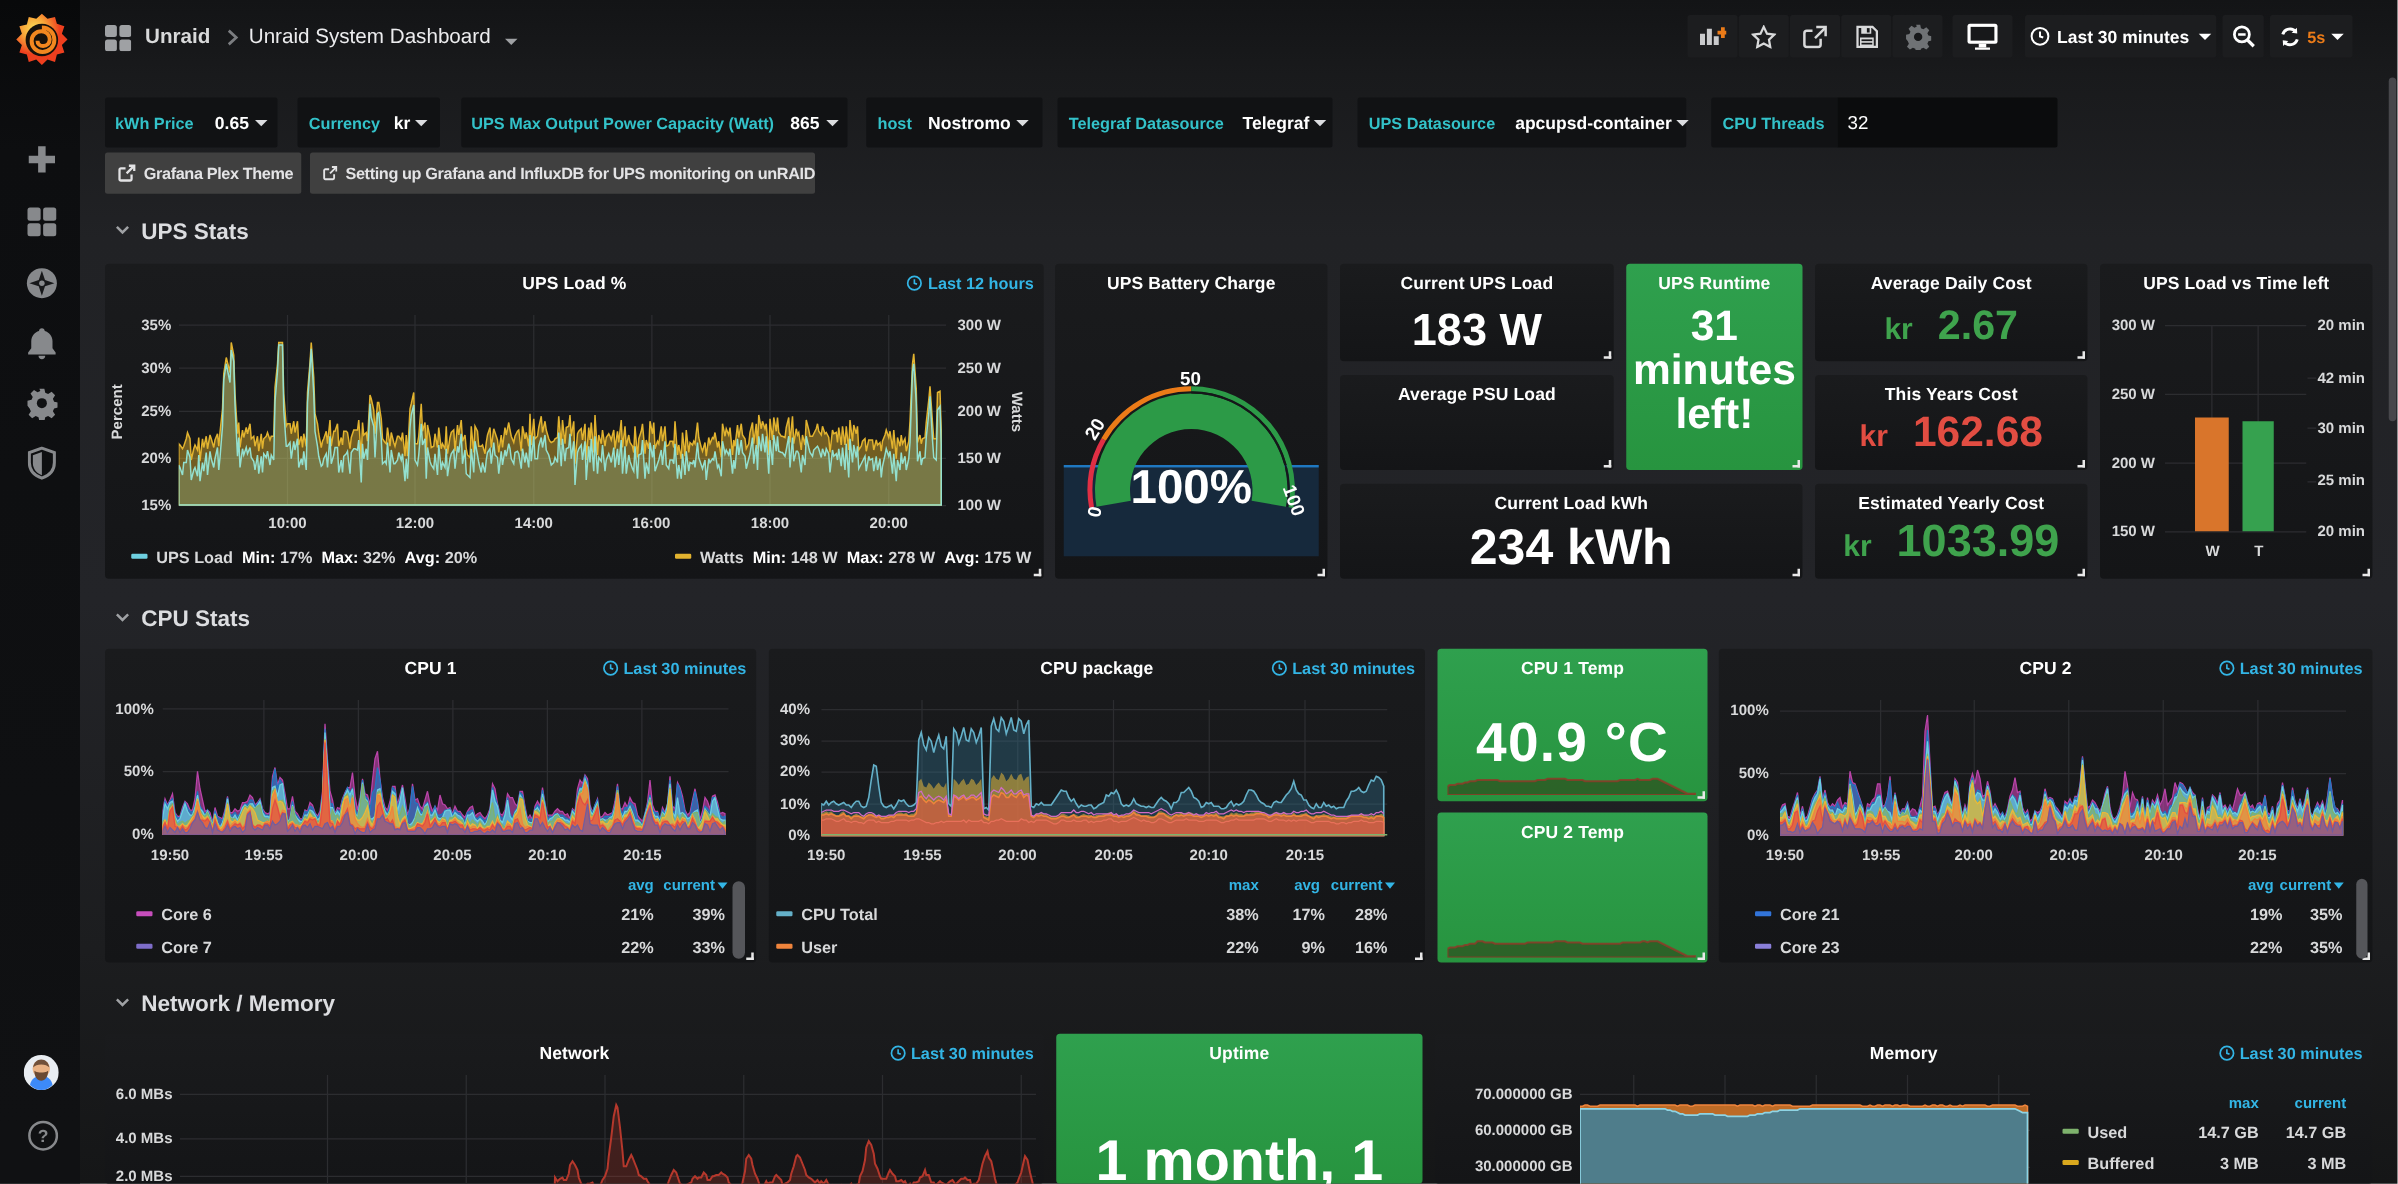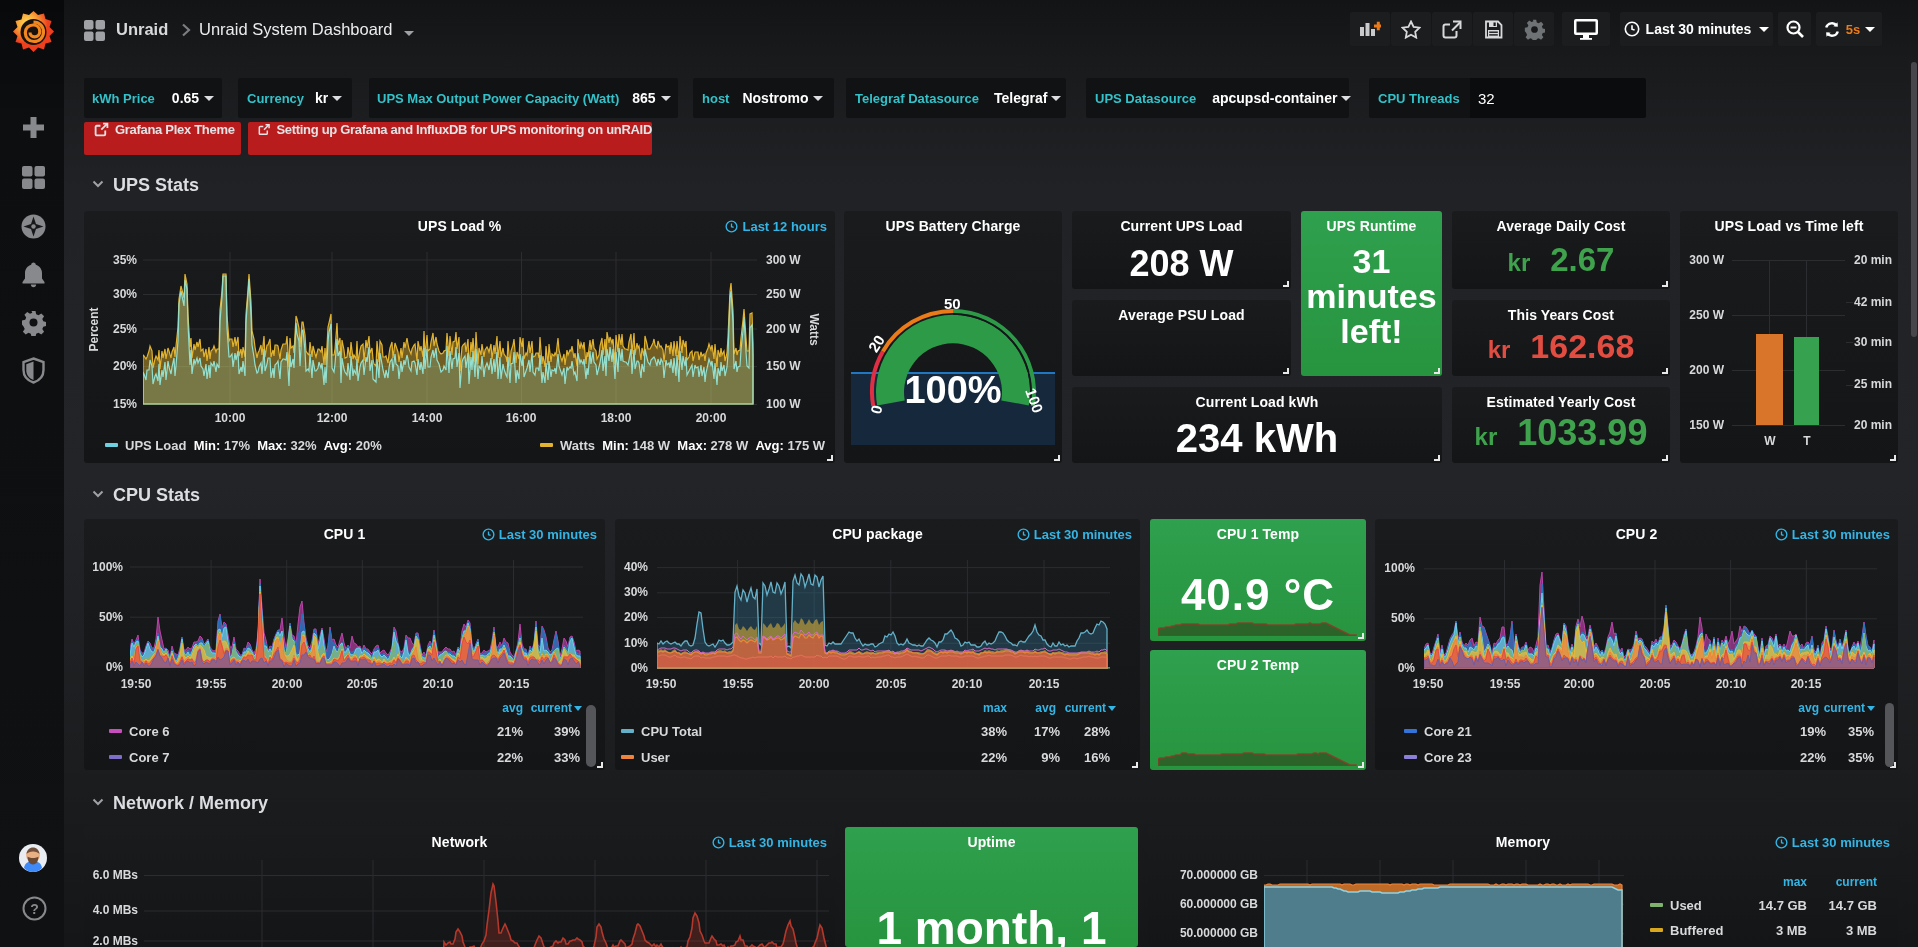--- a/index.html
+++ b/index.html
@@ -15,21 +15,21 @@
 .cost{position:absolute;left:0;right:0;display:flex;justify-content:center;align-items:baseline;gap:20px;font-weight:700;white-space:nowrap}
 .dash{display:inline-block;width:13px;height:4px;border-radius:1px;margin-right:7px;vertical-align:3px}
 .leg{position:absolute;font-size:13px;font-weight:700;color:#d8d9da;white-space:nowrap}
 .lh{position:absolute;font-size:12px;font-weight:700;color:#33b5e5;white-space:nowrap}
 .corner{position:absolute;right:2px;bottom:2px;width:6px;height:6px;border-right:2px solid #e8e8e8;border-bottom:2px solid #e8e8e8}
 .hdr{position:absolute;font-size:18px;font-weight:700;color:#dcdde0}
 .vlabel{color:#33c2c9;font-weight:700;font-size:13px;white-space:nowrap;flex-shrink:0}
 .vval{color:#fff;font-weight:700;font-size:14px;white-space:nowrap;flex-shrink:0}
 .vbox{position:absolute;top:78px;height:40px;background:#111214;border-radius:2px;display:flex;align-items:center}
 .caret{display:inline-block;width:0;height:0;border-left:5px solid transparent;border-right:5px solid transparent;border-top:5.5px solid #dcdde0;vertical-align:1px}
-.lbox{position:absolute;top:122px;height:33px;background:#b91c1c;border-radius:2px;display:flex;align-items:flex-start;color:#e3e3e5;font-weight:700;font-size:13px;letter-spacing:-0.3px;white-space:nowrap}
+.lbox{position:absolute;top:122px;height:33px;background:#404040;border-radius:2px;display:flex;align-items:center;color:#e3e3e5;font-weight:700;font-size:13px;letter-spacing:-0.3px;white-space:nowrap}
 .gl{position:absolute;background:#2c2d30}
 .icbtn{position:absolute;top:12px;height:34px;background:#1c1d1f;border-radius:2px;display:flex;align-items:center;justify-content:center}
 </style></head>
 <body>
 
 <div class="abs" style="left:0;top:0;width:64px;height:947px;background:linear-gradient(180deg,#08090a,#0d0e10 120px,#101113 900px)"></div>
 <svg class="abs" style="left:11px;top:9px" width="45" height="44" viewBox="0 0 45 44">
  <defs>
       <radialGradient id="glg" cx="35%" cy="30%">
         <stop offset="0%" stop-color="#fde05a"></stop>
@@ -268,21 +268,21 @@
     <path d="M953.0 314.0A78 78 0 0 1 1029.8 405.5" fill="none" stroke="#15171a" stroke-width="1.5"></path>
   </svg>
 <div class="abs" style="left:872px;top:401px;font-size:15px;font-weight:700;color:#fff;transform:rotate(-78deg)">0</div>
 <div class="abs" style="left:868px;top:335px;font-size:15px;font-weight:700;color:#fff;transform:rotate(-58deg)">20</div>
 <div class="abs" style="left:944px;top:295px;font-size:15px;font-weight:700;color:#fff">50</div>
 <div class="abs" style="left:1022px;top:392px;font-size:15px;font-weight:700;color:#fff;transform:rotate(70deg)">100</div>
 <div class="abs" style="left:844px;top:369px;width:218px;text-align:center;font-size:38px;font-weight:700;color:#fff">100%</div>
 
 <div class="panel" style="left:1072px;top:211px;width:219px;height:78px">
  <div class="ptitle">Current UPS Load</div>
- <div class="statv" style="top:32px;font-size:36px">208 W</div>
+ <div class="statv" style="top:32px;font-size:36px">183 W</div>
  <div class="corner"></div>
 </div>
 <div class="panel green" style="left:1301px;top:211px;width:141px;height:165px">
  <div class="ptitle">UPS Runtime</div>
  <div class="statv" style="top:33px;font-size:34px;line-height:35px">31<br>minutes<br>left!</div>
  <div class="corner"></div>
 </div>
 <div class="panel" style="left:1452px;top:211px;width:218px;height:78px">
  <div class="ptitle">Average Daily Cost</div>
  <div class="cost" style="top:32px;color:#3fa34d">
@@ -457,21 +457,21 @@
 
 <div class="panel" style="left:1148px;top:827px;width:750px;height:120px">
  <div class="ptitle">Memory</div>
  <div class="tlink"><svg width="13" height="13" viewBox="0 0 16 16">
         <circle cx="8" cy="8" r="6.6" fill="none" stroke="#33b5e5" stroke-width="1.7"></circle>
         <path d="M8 4.2v4L10.6 9" stroke="#33b5e5" stroke-width="1.6" fill="none"></path>
       </svg>Last 30 minutes</div>
 </div>
 <div class="axl" style="right:660px;top:868px">70.000000 GB</div>
 <div class="axl" style="right:660px;top:897px">60.000000 GB</div>
-<div class="axl" style="right:660px;top:926px">50.000000 GB</div>
+<div class="axl" style="right:660px;top:926px">30.000000 GB</div>
 <div class="lh" style="right:111px;top:875px">max</div>
 <div class="lh" style="right:41px;top:875px">current</div>
 <div class="leg" style="left:1650px;top:898px"><span class="dash" style="background:#7EB26D"></span>Used</div>
 <div class="leg" style="left:1650px;top:923px"><span class="dash" style="background:#d9a81e"></span>Buffered</div>
 <div class="leg" style="right:111px;top:898px">14.7 GB</div>
 <div class="leg" style="right:41px;top:898px">14.7 GB</div>
 <div class="leg" style="right:111px;top:923px">3 MB</div>
 <div class="leg" style="right:41px;top:923px">3 MB</div>
 
 <div class="abs" style="left:1911px;top:62px;width:6px;height:275px;background:#47474b;border-radius:3px"></div>

